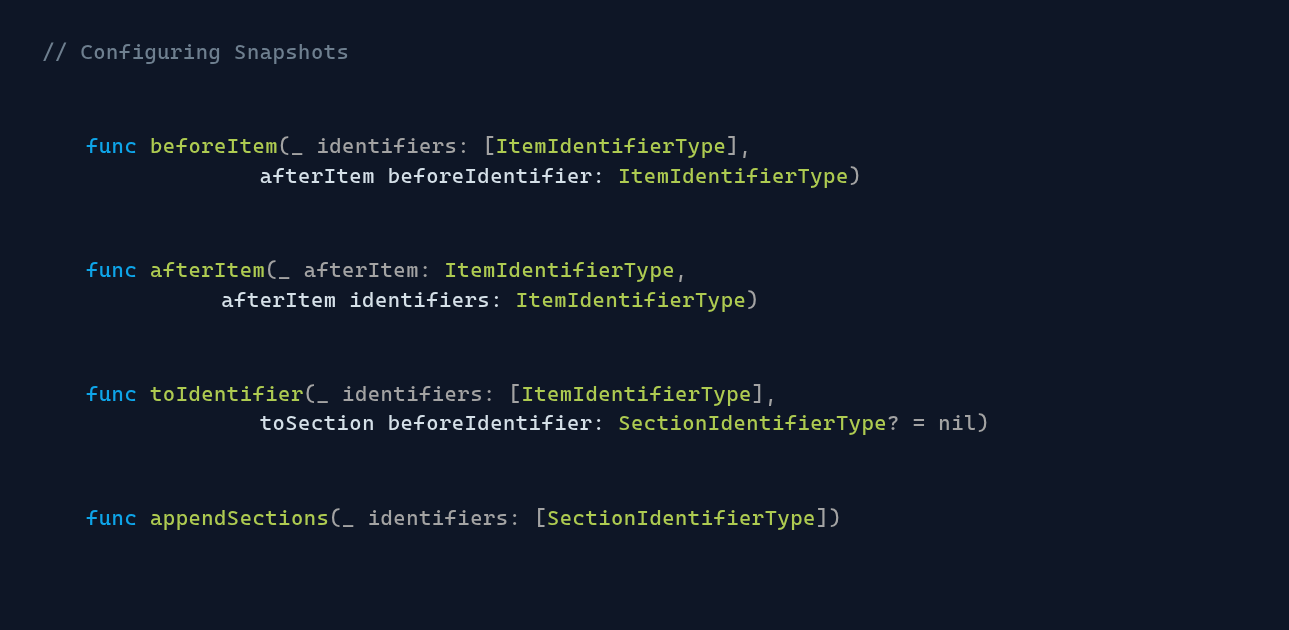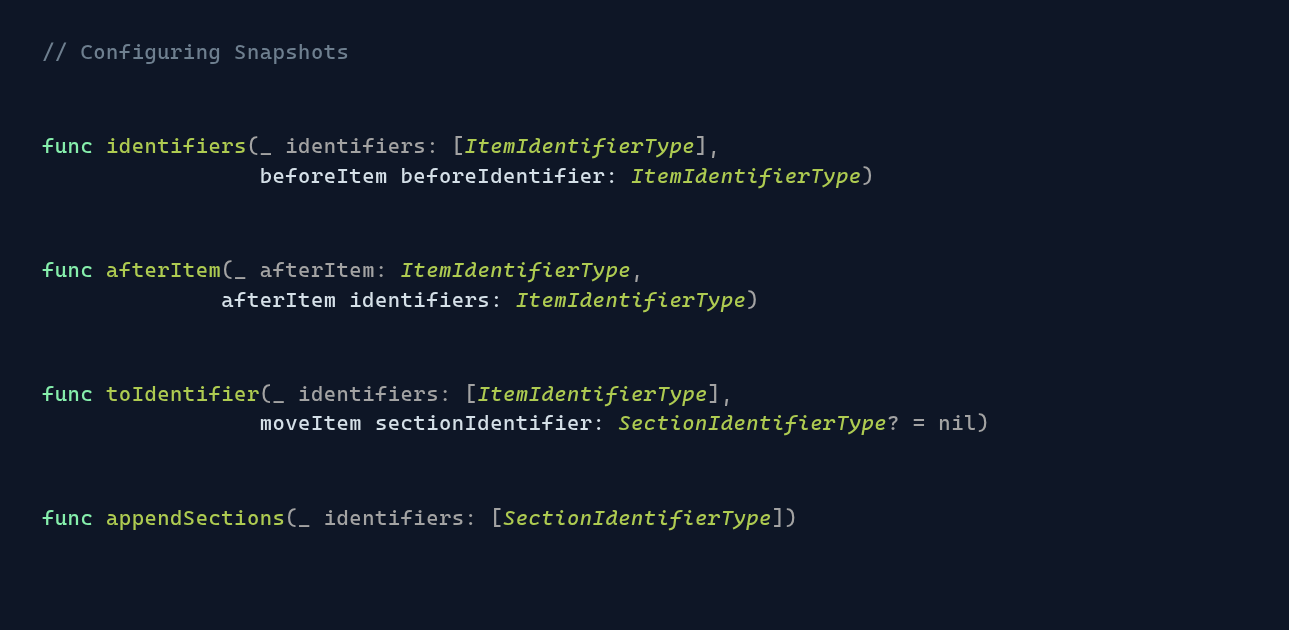--- a/index.html
+++ b/index.html
@@ -19,54 +19,54 @@
     }
     .code-line {
       white-space: pre;
       letter-spacing: 0.5px;
     }
     .comment {
       color: #6e7f8f;
       text-align: right;
     }
     .keyword {
-      color: #86efac;
+      color: #0ea5e9;
+      margin-left: 44px;
     }
     .func-name {
       color: #aecb51;
     }
     .type {
       color: #aecb51;
-      font-style: italic;
     }
     .param {
       color: #d5e0e8;
     }
     .punct {
       color: #a3a3a3;
     }
     .spacer {
       height: 65px;
     }
   </style>
 </head>
 <body>
 
 <div class="code-line"><span class="comment">// Configuring Snapshots</span></div>
 
 <div class="spacer"></div>
 
-<div class="code-line"><span class="keyword">func</span><span class="punct"> </span><span class="func-name">identifiers</span><span class="punct">(_ identifiers: [</span><span class="type">ItemIdentifierType</span><span class="punct">],</span></div>
-<div class="code-line"><span class="punct">                 </span><span class="param">beforeItem beforeIdentifier: </span><span class="type">ItemIdentifierType</span><span class="punct">)</span></div>
+<div class="code-line"><span class="keyword">func</span><span class="punct"> </span><span class="func-name">beforeItem</span><span class="punct">(_ identifiers: [</span><span class="type">ItemIdentifierType</span><span class="punct">],</span></div>
+<div class="code-line"><span class="punct">                 </span><span class="param">afterItem beforeIdentifier: </span><span class="type">ItemIdentifierType</span><span class="punct">)</span></div>
 
 <div class="spacer"></div>
 
 <div class="code-line"><span class="keyword">func</span><span class="punct"> </span><span class="func-name">afterItem</span><span class="punct">(_ afterItem: </span><span class="type">ItemIdentifierType</span><span class="punct">,</span></div>
 <div class="code-line"><span class="punct">              </span><span class="param">afterItem identifiers: </span><span class="type">ItemIdentifierType</span><span class="punct">)</span></div>
 
 <div class="spacer"></div>
 
 <div class="code-line"><span class="keyword">func</span><span class="punct"> </span><span class="func-name">toIdentifier</span><span class="punct">(_ identifiers: [</span><span class="type">ItemIdentifierType</span><span class="punct">],</span></div>
-<div class="code-line"><span class="punct">                 </span><span class="param">moveItem sectionIdentifier: </span><span class="type">SectionIdentifierType</span><span class="punct">? = nil)</span></div>
+<div class="code-line"><span class="punct">                 </span><span class="param">toSection beforeIdentifier: </span><span class="type">SectionIdentifierType</span><span class="punct">? = nil)</span></div>
 
 <div class="spacer"></div>
 
 <div class="code-line"><span class="keyword">func</span><span class="punct"> </span><span class="func-name">appendSections</span><span class="punct">(_ identifiers: [</span><span class="type">SectionIdentifierType</span><span class="punct">])</span></div>
 
 </body></html>

